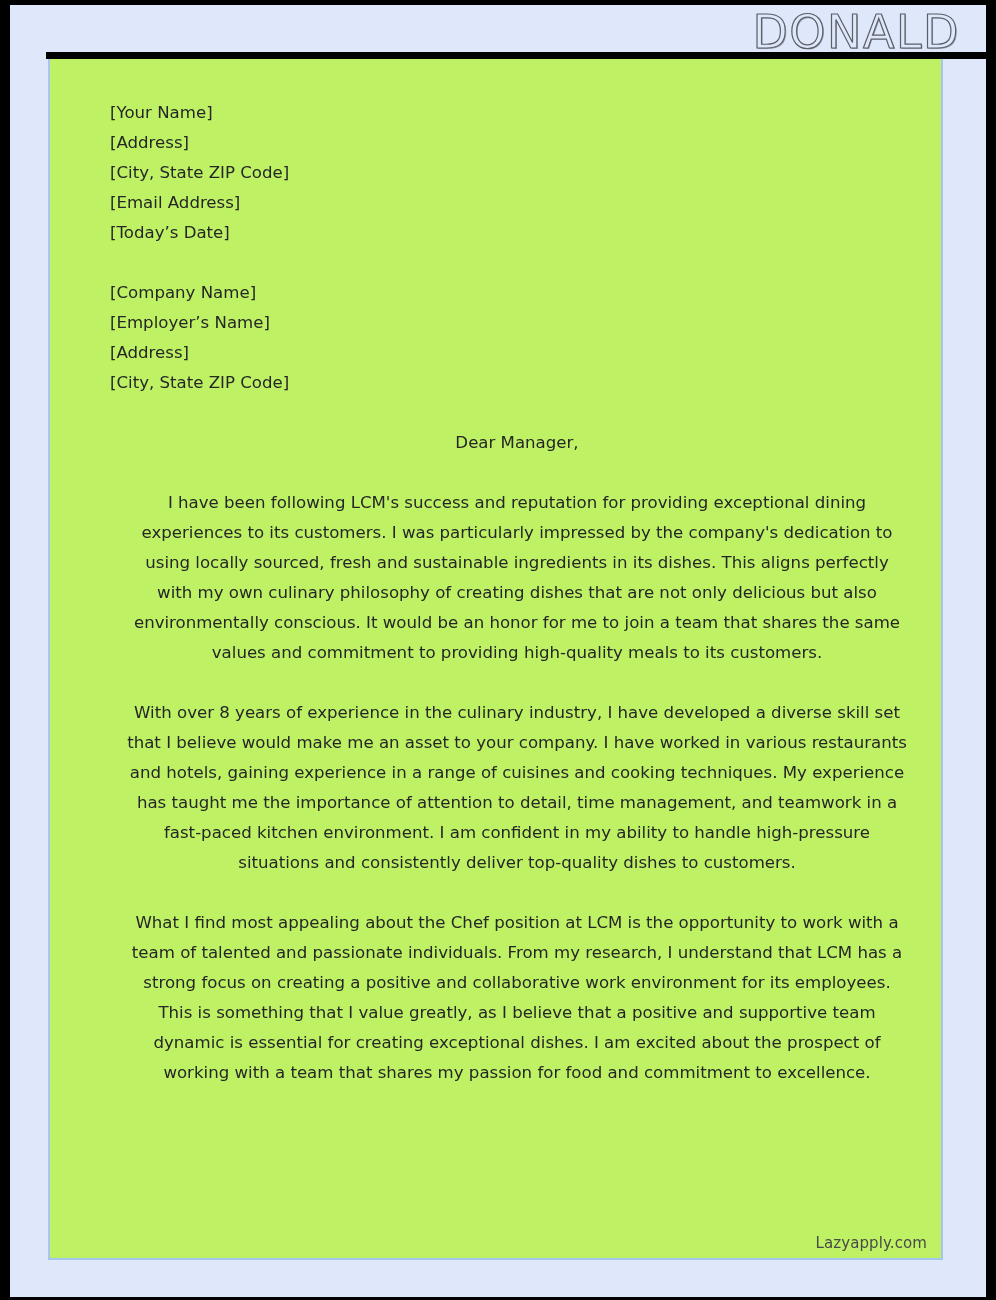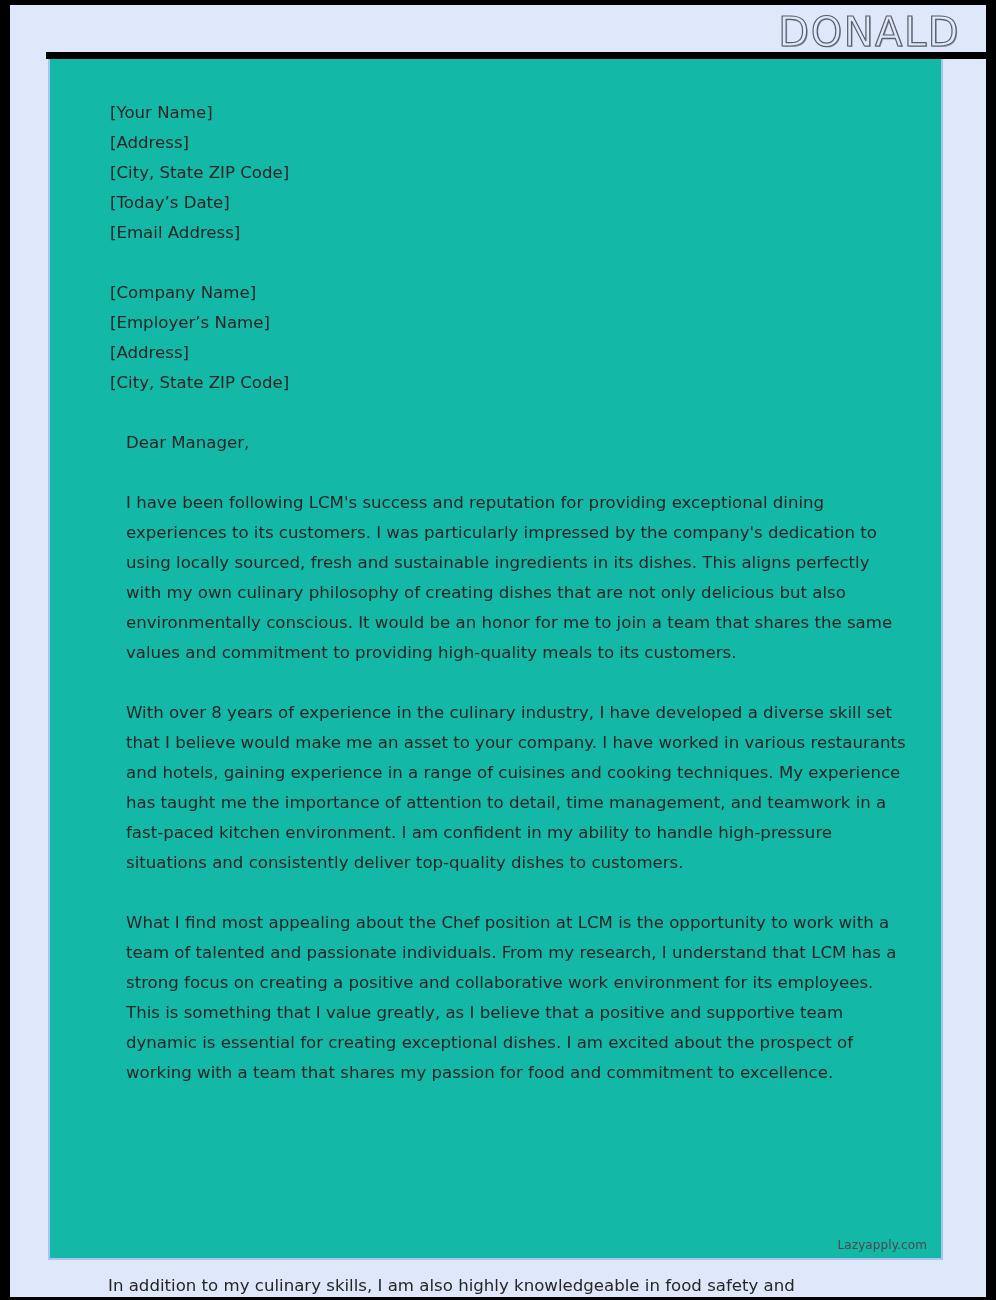--- a/index.html
+++ b/index.html
@@ -31,21 +31,21 @@
     left: 0;
     top: 0;
     width: 976px;
     height: 47px;
   }
   #doc-title {
     position: absolute;
     right: 26px;
     top: 8px;
     font-family: "DejaVu Sans", sans-serif;
-    font-size: 40px;
+    font-size: 46px;
     font-weight: 400;
     letter-spacing: 1.5px;
     color: #dfe7fb;
     -webkit-text-stroke: 1.2px #5b5f68;
     text-shadow: 1px 1px 0 #9aa0ab;
     white-space: nowrap;
     line-height: 38px;
   }
 
   
@@ -58,21 +58,21 @@
     background: #000000;
   }
 
   
   #page {
     position: absolute;
     left: 38px;
     top: 54px;
     width: 895px;
     height: 1201px;
-    background: #14b8a6;
+    background: #bef264;
     border-left: 2px solid #a8c4f0;
     border-right: 2px solid #a8c4f0;
     border-bottom: 2px solid #a8c4f0;
     box-sizing: border-box;
     overflow: hidden;
   }
 
   #letter-body {
     position: absolute;
     left: 60px;
@@ -88,30 +88,30 @@
   }
   #letter-body .block:last-child {
     margin-bottom: 0;
   }
   #letter-body .line {
     display: block;
     white-space: pre;
   }
   #letter-body p.para {
     margin: 0 0 30px 16px;
-    text-align: left;
+    text-align: center;
   }
 
   
   #watermark {
     position: absolute;
     right: 14px;
     bottom: 6px;
     font-family: "DejaVu Sans", sans-serif;
-    font-size: 12px;
+    font-size: 15px;
     color: #4a4a4a;
     letter-spacing: 0.1px;
   }
 
   
   #overflow-text {
     position: absolute;
     left: 98px;
     top: 1266px;
     width: 860px;
@@ -134,22 +134,22 @@
   <div id="page-top-rule"></div>
 
   <div id="page">
 
     <div id="letter-body">
 
       <div class="block">
         <span class="line">[Your Name]</span>
         <span class="line">[Address]</span>
         <span class="line">[City, State ZIP Code]</span>
+        <span class="line">[Email Address]</span>
         <span class="line">[Today’s Date]</span>
-        <span class="line">[Email Address]</span>
       </div>
 
       <div class="block">
         <span class="line">[Company Name]</span>
         <span class="line">[Employer’s Name]</span>
         <span class="line">[Address]</span>
         <span class="line">[City, State ZIP Code]</span>
       </div>
 
       <p class="para">Dear Manager,</p>
@@ -157,15 +157,14 @@
       <p class="para">I have been following LCM's success and reputation for providing exceptional dining experiences to its customers. I was particularly impressed by the company's dedication to using locally sourced, fresh and sustainable ingredients in its dishes. This aligns perfectly with my own culinary philosophy of creating dishes that are not only delicious but also environmentally conscious. It would be an honor for me to join a team that shares the same values and commitment to providing high-quality meals to its customers.</p>
       <p class="para">With over 8 years of experience in the culinary industry, I have developed a diverse skill set that I believe would make me an asset to your company. I have worked in various restaurants and hotels, gaining experience in a range of cuisines and cooking techniques. My experience has taught me the importance of attention to detail, time management, and teamwork in a fast-paced kitchen environment. I am confident in my ability to handle high-pressure situations and consistently deliver top-quality dishes to customers.</p>
       <p class="para">What I find most appealing about the Chef position at LCM is the opportunity to work with a team of talented and passionate individuals. From my research, I understand that LCM has a strong focus on creating a positive and collaborative work environment for its employees. This is something that I value greatly, as I believe that a positive and supportive team dynamic is essential for creating exceptional dishes. I am excited about the prospect of working with a team that shares my passion for food and commitment to excellence.</p>
 
     </div>
 
     <div id="watermark">Lazyapply.com</div>
 
   </div>
 
-  <div id="overflow-text">In addition to my culinary skills, I am also highly knowledgeable in food safety and</div>
 
 </div>
 
 </body></html>

